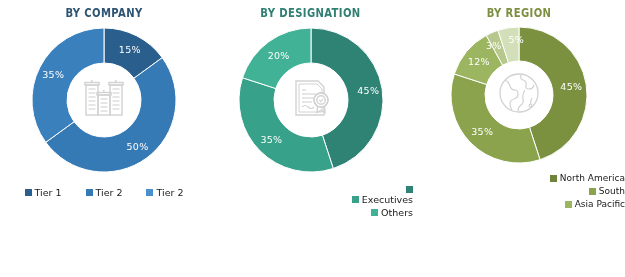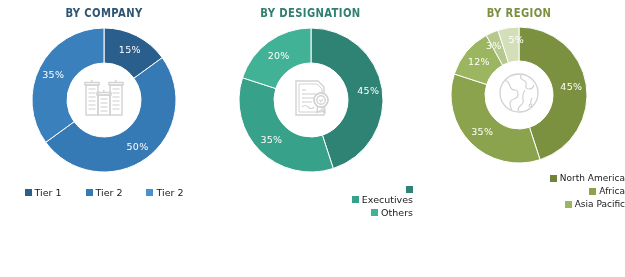--- a/index.html
+++ b/index.html
@@ -248,21 +248,21 @@
       </span>
     </div>
 
     <div class="legend-col legend-col-region" id="legend-region">
         <div class="legend-item">
           <span class="swatch" style="background: rgb(111, 132, 56);"></span>
           <span class="legend-label legend-label-region">North America</span>
         </div>
         <div class="legend-item">
           <span class="swatch" style="background: rgb(138, 163, 76);"></span>
-          <span class="legend-label legend-label-region">Africa</span>
+          <span class="legend-label legend-label-region">South</span>
         </div>
         <div class="legend-item">
           <span class="swatch" style="background: rgb(156, 181, 96);"></span>
           <span class="legend-label legend-label-region">Asia Pacific</span>
         </div>
       </div>
   </div>
 
 </div>
 

